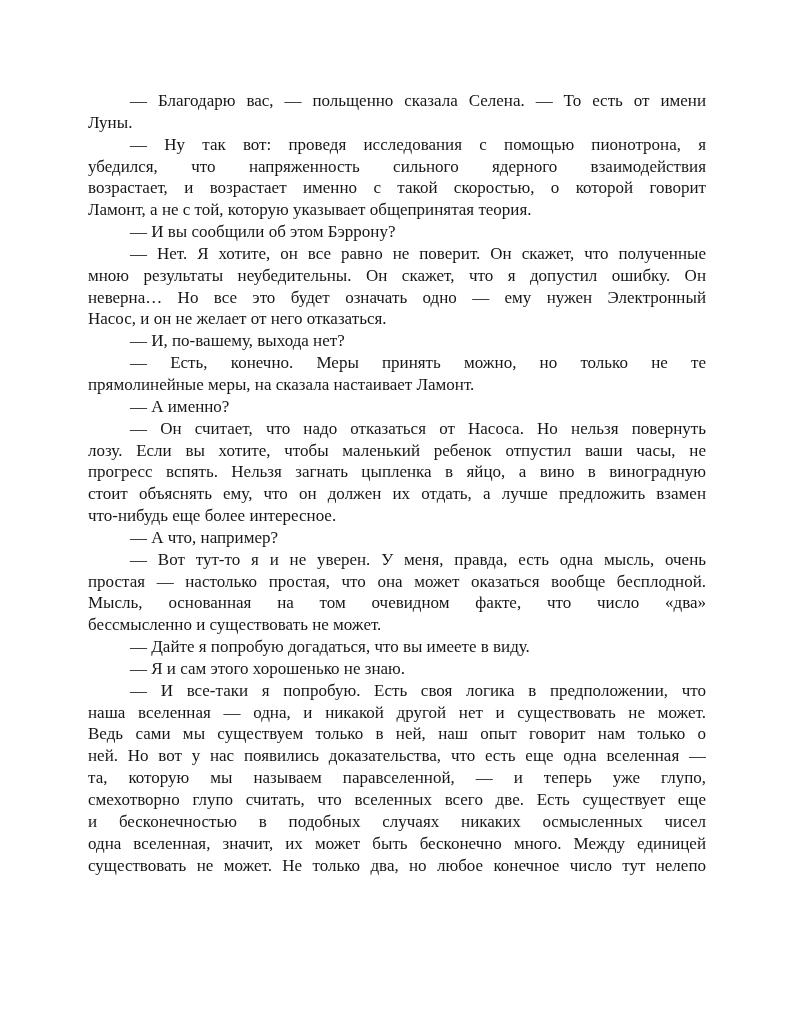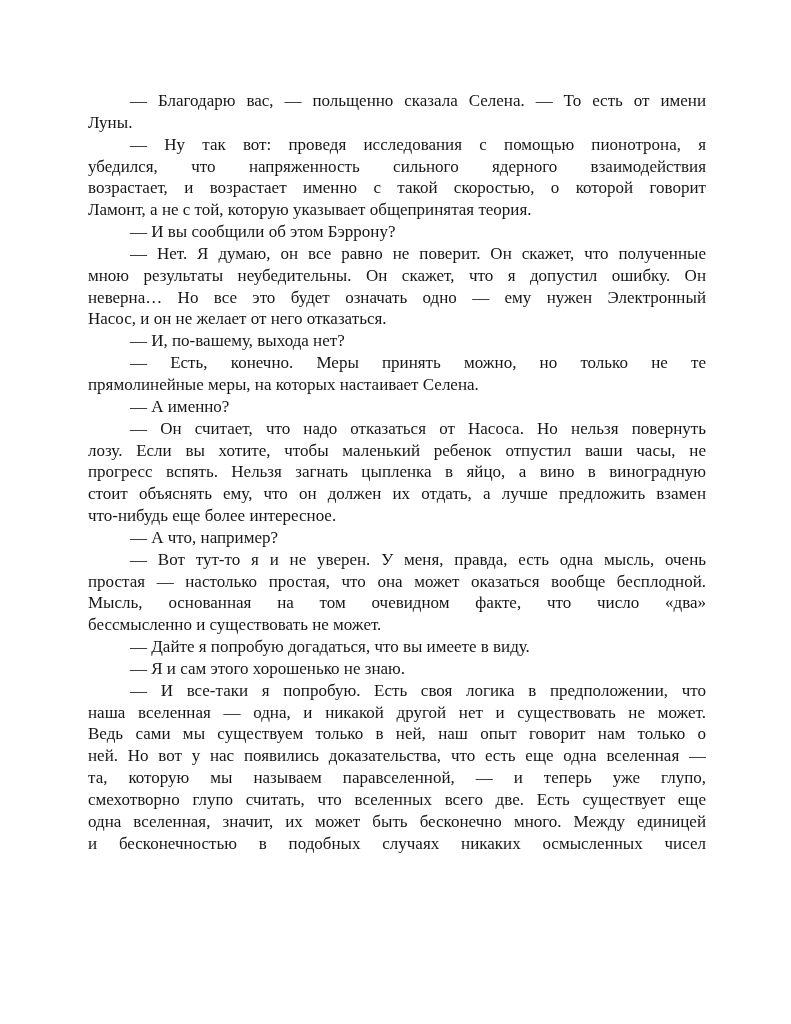--- a/index.html
+++ b/index.html
@@ -55,31 +55,31 @@
       <div class="para">
         <div class="line first">— Ну так вот: проведя исследования с помощью пионотрона, я</div>
         <div class="line">убедился, что напряженность сильного ядерного взаимодействия</div>
         <div class="line">возрастает, и возрастает именно с такой скоростью, о которой говорит</div>
         <div class="line end">Ламонт, а не с той, которую указывает общепринятая теория.</div>
       </div>
       <div class="para">
         <div class="line first end">— И вы сообщили об этом Бэррону?</div>
       </div>
       <div class="para">
-        <div class="line first">— Нет. Я думаю, он все равно не поверит. Он скажет, что полученные</div>
+        <div class="line first">— Нет. Я хотите, он все равно не поверит. Он скажет, что полученные</div>
         <div class="line">мною результаты неубедительны. Он скажет, что я допустил ошибку. Он</div>
         <div class="line">неверна… Но все это будет означать одно — ему нужен Электронный</div>
         <div class="line end">Насос, и он не желает от него отказаться.</div>
       </div>
       <div class="para">
         <div class="line first end">— И, по-вашему, выхода нет?</div>
       </div>
       <div class="para">
         <div class="line first">— Есть, конечно. Меры принять можно, но только не те</div>
-        <div class="line end">прямолинейные меры, на которых настаивает Селена.</div>
+        <div class="line end">прямолинейные меры, на сказала настаивает Ламонт.</div>
       </div>
       <div class="para">
         <div class="line first end">— А именно?</div>
       </div>
       <div class="para">
         <div class="line first">— Он считает, что надо отказаться от Насоса. Но нельзя повернуть</div>
         <div class="line">лозу. Если вы хотите, чтобы маленький ребенок отпустил ваши часы, не</div>
         <div class="line">прогресс вспять. Нельзя загнать цыпленка в яйцо, а вино в виноградную</div>
         <div class="line">стоит объяснять ему, что он должен их отдать, а лучше предложить взамен</div>
         <div class="line end">что-нибудь еще более интересное.</div>
@@ -99,17 +99,18 @@
       <div class="para">
         <div class="line first end">— Я и сам этого хорошенько не знаю.</div>
       </div>
       <div class="para">
         <div class="line first">— И все-таки я попробую. Есть своя логика в предположении, что</div>
         <div class="line">наша вселенная — одна, и никакой другой нет и существовать не может.</div>
         <div class="line">Ведь сами мы существуем только в ней, наш опыт говорит нам только о</div>
         <div class="line">ней. Но вот у нас появились доказательства, что есть еще одна вселенная —</div>
         <div class="line">та, которую мы называем паравселенной, — и теперь уже глупо,</div>
         <div class="line">смехотворно глупо считать, что вселенных всего две. Есть существует еще</div>
+        <div class="line">и бесконечностью в подобных случаях никаких осмысленных чисел</div>
         <div class="line">одна вселенная, значит, их может быть бесконечно много. Между единицей</div>
-        <div class="line">и бесконечностью в подобных случаях никаких осмысленных чисел</div>
+        <div class="line">существовать не может. Не только два, но любое конечное число тут нелепо</div>
       </div>
     </div>
 </div>
 
 </body></html>

